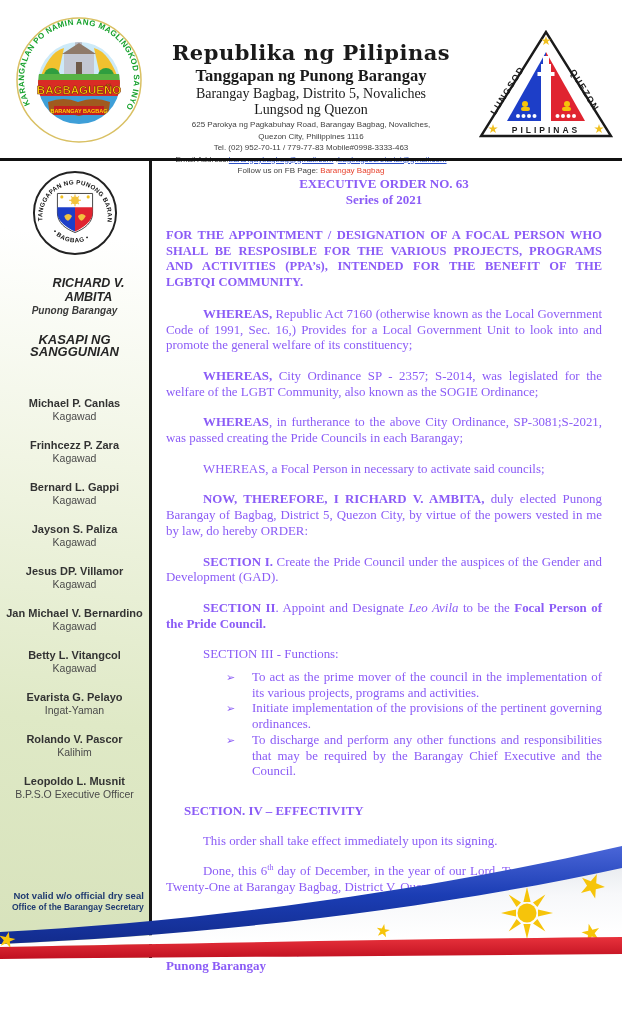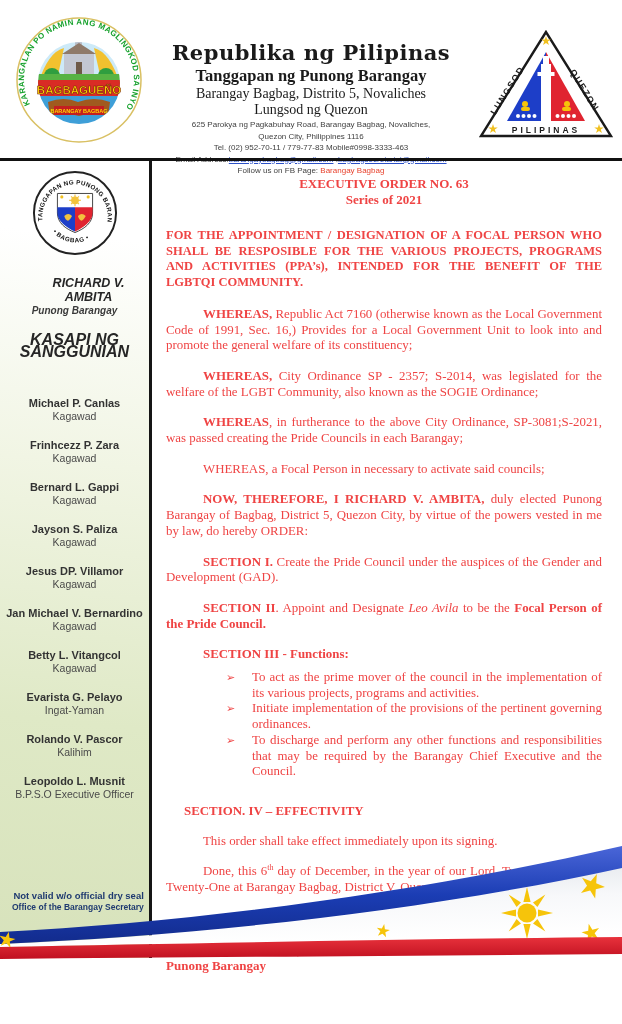--- a/index.html
+++ b/index.html
@@ -20,37 +20,37 @@
   .top-rule{position:absolute;left:0;top:158px;width:622px;height:3px;background:#111;}
 
   
   .sidebar{position:absolute;left:0;top:161px;width:149px;height:797px;
            border-right:3px solid #151515;
            background:linear-gradient(186deg,#ffffff 10%,#f1f5e4 38%,#dfe9c6 70%,#d7e2bb 100%);
            text-align:center;}
   .sb-seal{display:block;margin:9px auto 0 auto;}
   .sb-captain-name{margin-top:20px;font-weight:bold;font-style:italic;font-size:12.5px;line-height:14px;color:#262626;padding-left:28px;}
   .sb-captain-title{font-style:italic;font-weight:bold;font-size:10px;line-height:13px;color:#3a3a3a;}
-  .sb-heading{margin-top:17px;font-weight:bold;font-style:italic;font-size:16px;line-height:12px;color:#262626;}
+  .sb-heading{margin-top:17px;font-weight:bold;font-style:italic;font-size:13px;line-height:12px;color:#262626;}
   .sb-list{margin-top:39px;}
   .sb-entry{margin-bottom:16px;}
   .sb-name{font-weight:bold;font-size:11px;line-height:13px;color:#333;}
   .sb-role{font-size:10.5px;line-height:13px;color:#4a4a4a;}
   .sb-note{position:absolute;left:12px;top:729px;text-align:right;color:#1f3a70;}
   .sb-note-1{font-weight:bold;font-size:9.5px;line-height:12px;}
   .sb-note-2{font-weight:bold;font-size:8.5px;line-height:11px;}
 
   
   .main{position:absolute;left:155px;top:161px;width:457px;
-        font-family:"Liberation Serif",serif;font-size:12.9px;line-height:15.7px;color:#ef4444;}
+        font-family:"Liberation Serif",serif;font-size:12.9px;line-height:15.7px;color:#8b5cf6;}
   .main-inner{padding:15px 10px 0 11px;}
   .doc-title{text-align:center;font-weight:bold;font-size:13px;line-height:15.5px;}
   .doc-subject{margin-top:21px;font-weight:bold;font-size:12.5px;text-align:justify;}
   p.body-p{margin:0 0 15px 0;text-align:justify;text-indent:37px;}
-  .sec3{margin:0 0 7px 0;font-weight:bold;text-indent:37px;}
+  .sec3{margin:0 0 7px 0;font-weight:normal;text-indent:37px;}
   ul.func-list{list-style:none;margin:0 0 24px 0;padding:0 0 0 60px;}
   ul.func-list li{display:flex;margin:0;}
   .bullet-glyph{width:26px;flex:0 0 26px;font-family:"DejaVu Sans",sans-serif;font-size:11px;line-height:15.7px;}
   .bullet-text{flex:1;text-align:justify;}
   .sec4{margin:0 0 14px 18px;font-weight:bold;}
   .done-sup{font-size:8px;vertical-align:super;line-height:0;}
   .signature{margin-top:47px;}
   .sig-name,.sig-title{font-weight:bold;font-size:13px;line-height:15.5px;}
 
   

